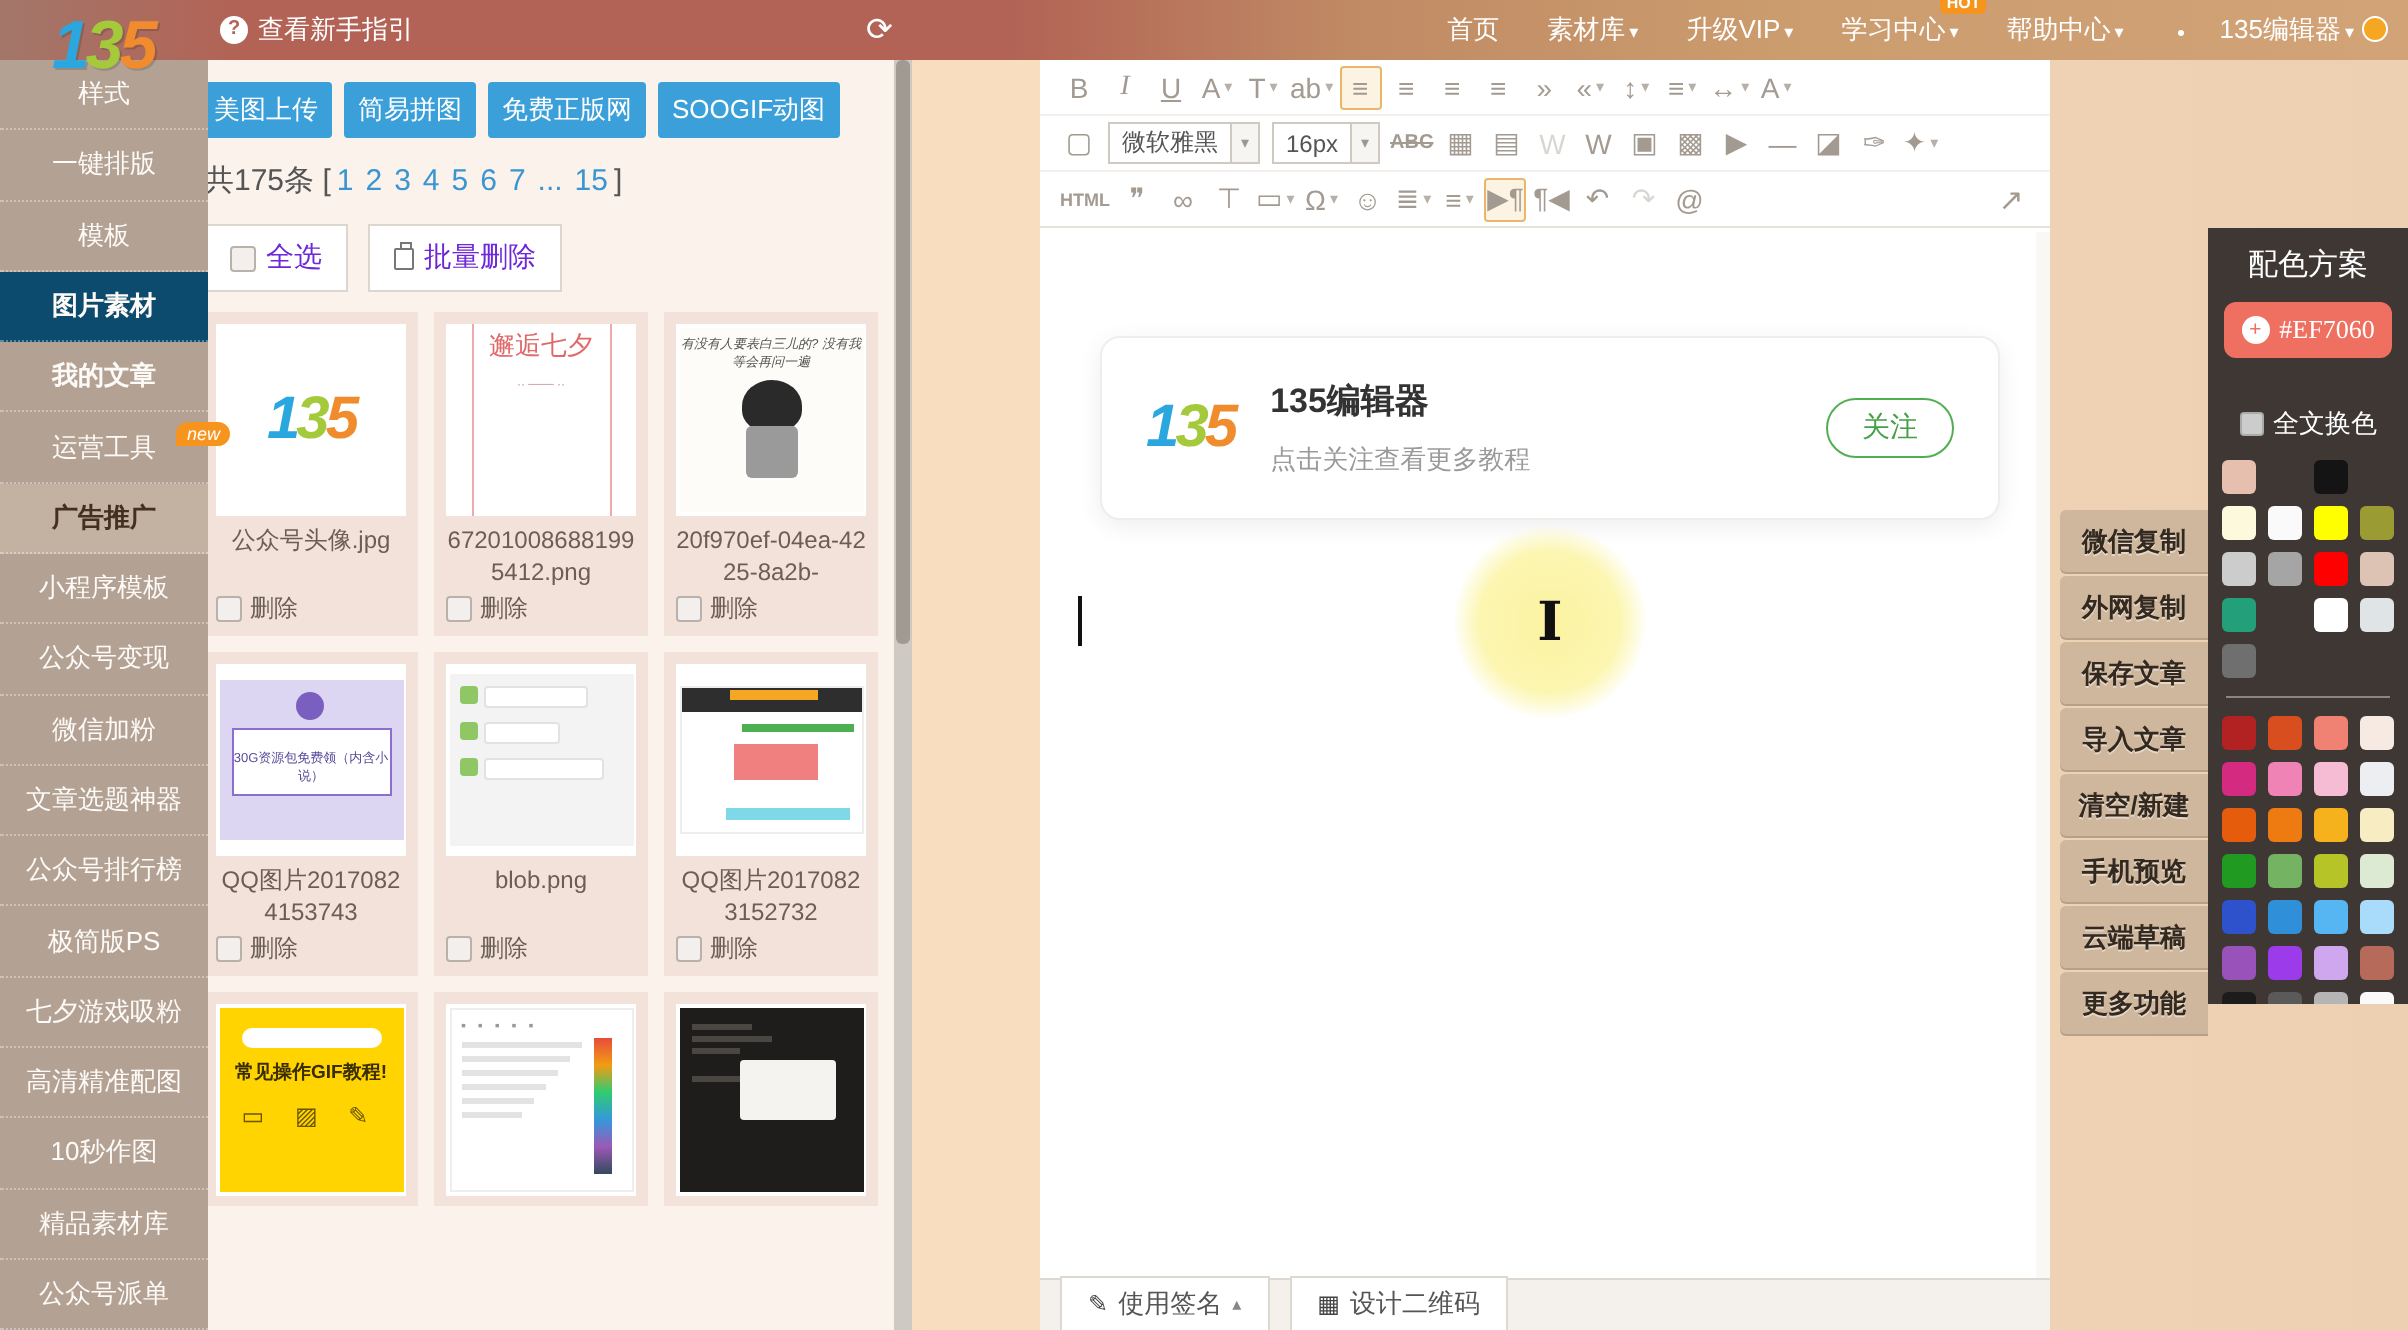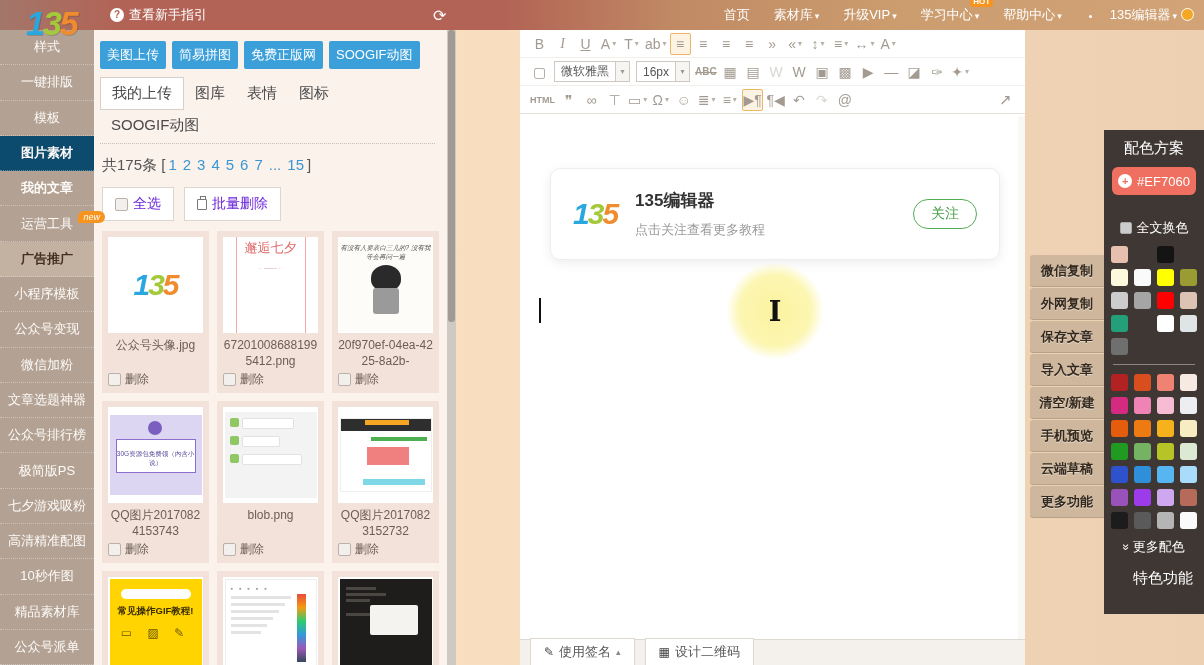--- a/index.html
+++ b/index.html
@@ -24,21 +24,21 @@
   .navitem .dd-caret { font-size:9px; margin-left:2px; }
   .hotbadge { position:absolute; top:-10px; right:-14px; background:#f6941e; color:#fff;
     font-size:8px; font-weight:bold; padding:1px 3px; border-radius:3px; }
   .bell { width:11px; height:10px; background:#fff; border-radius:6px 6px 1px 1px; position:relative; }
   .bell::after { content:""; position:absolute; left:3.5px; bottom:-3px; width:3px; height:3px;
     border-radius:50%; background:#fff; }
   .clockdot { display:inline-block; width:13px; height:13px; border-radius:50%; background:#f5a623;
     border:1px solid #fff; vertical-align:-2px; margin-left:4px; }
 
   
-  .sidebar { position:absolute; left:0; top:30px; width:94px; bottom:0; background:#b3a294;
+  .sidebar { position:absolute; left:0; top:30px; width:104px; bottom:0; background:#b3a294;
     display:flex; flex-direction:column; z-index:20; }
   .sbitem { flex:1; display:flex; align-items:center; justify-content:center; position:relative;
     color:#fdfaf7; font-size:13px; border-bottom:1px dotted rgba(255,255,255,.35); cursor:pointer; }
   .sbitem.active { background:#0c4a6e;font-weight:bold; }
   .sbitem.bold { font-weight:bold; }
   .sbitem.darktext { color:#43301f; background:#c3b2a2; font-weight:bold; }
   .newbadge { position:absolute; right:-11px; top:5px; background:#f6941e; color:#fff; font-size:9px;
     padding:1px 5px; border-radius:7px 7px 7px 0; font-style:italic; z-index:25; }
 
   
@@ -148,22 +148,22 @@
   .ftab .ficon { color:#444; font-size:12px; }
   .escroll { position:absolute; right:0; top:86px; bottom:26px; width:7px; background:#faf8f5; }
 
   
   .actions { position:absolute; left:1030px; top:255px; width:74px; z-index:20; }
   .abtn { display:block; width:100%; height:32px; margin-bottom:1px; background:#cfb79e;
     border:none; border-radius:3px 0 0 3px; color:#33291e; font-size:13px; font-weight:bold;
     text-shadow:0 1px 0 rgba(255,255,255,.45); cursor:pointer; box-shadow:inset 0 -1px 0 rgba(0,0,0,.12); }
 
   
-  .colors { position:absolute; left:1104px; top:130px; width:100px; height:484px; z-index:25;
-    background:rgba(56,50,48,.97); color:#fff; padding-top:9px; overflow:hidden; }
+  .colors { position:absolute; left:1104px; top:114px; width:100px; height:388px; z-index:25;
+    background:rgba(56,50,48,.97); color:#fff; padding-top:9px; overflow:hidden;font-family:Liberation Serif, serif; }
   .cp-title { text-align:center; font-size:15px; }
   .cp-current { margin:9px 8px 0; background:#EF7060; border-radius:6px; height:28px; display:flex;
     align-items:center; justify-content:center; gap:5px; font-size:13px; color:#fff; cursor:pointer; }
   .cp-plus { width:14px; height:14px; border-radius:50%; background:#fff; color:#EF7060; font-size:11px;
     font-weight:bold; line-height:14px; text-align:center; }
   .cp-check { display:flex; align-items:center; justify-content:center; gap:5px; margin-top:24px;
     font-size:13px; cursor:pointer; }
   .cp-check .cb { background:#ccc; border-color:#aaa; width:12px; height:12px; }
   .sw-grid { width:86px; margin:9px auto 0; display:flex; flex-wrap:wrap; gap:6px; }
   .sw { width:17px; height:17px; border-radius:3px; cursor:pointer; }
@@ -219,21 +219,20 @@
       <div class="sbitem">公众号派单</div>
     </div>
 
   <div class="panel">
     <div class="quickrow" id="quickrow">
         <button class="qbtn">美图上传</button>
         <button class="qbtn">简易拼图</button>
         <button class="qbtn">免费正版网</button>
         <button class="qbtn">SOOGIF动图</button>
       </div>
-    <div class="tabswrap" id="tabswrap"><span class="tab active">我的上传</span><span class="tab">图库</span><span class="tab">表情</span><span class="tab">图标</span><span class="tab">SOOGIF动图</span></div>
     <div class="pagerow">
       <span>共175条</span>
       <span>[</span><span id="pages"><a class="pagelink">1</a><a class="pagelink">2</a><a class="pagelink">3</a><a class="pagelink">4</a><a class="pagelink">5</a><a class="pagelink">6</a><a class="pagelink">7</a><a class="pagelink">...</a><a class="pagelink">15</a></span><span>]</span>
     </div>
     <div class="ctlrow">
       <button class="ctlbtn">
         <span class="cb"></span>
         <span>全选</span>
       </button>
       <button class="ctlbtn">

